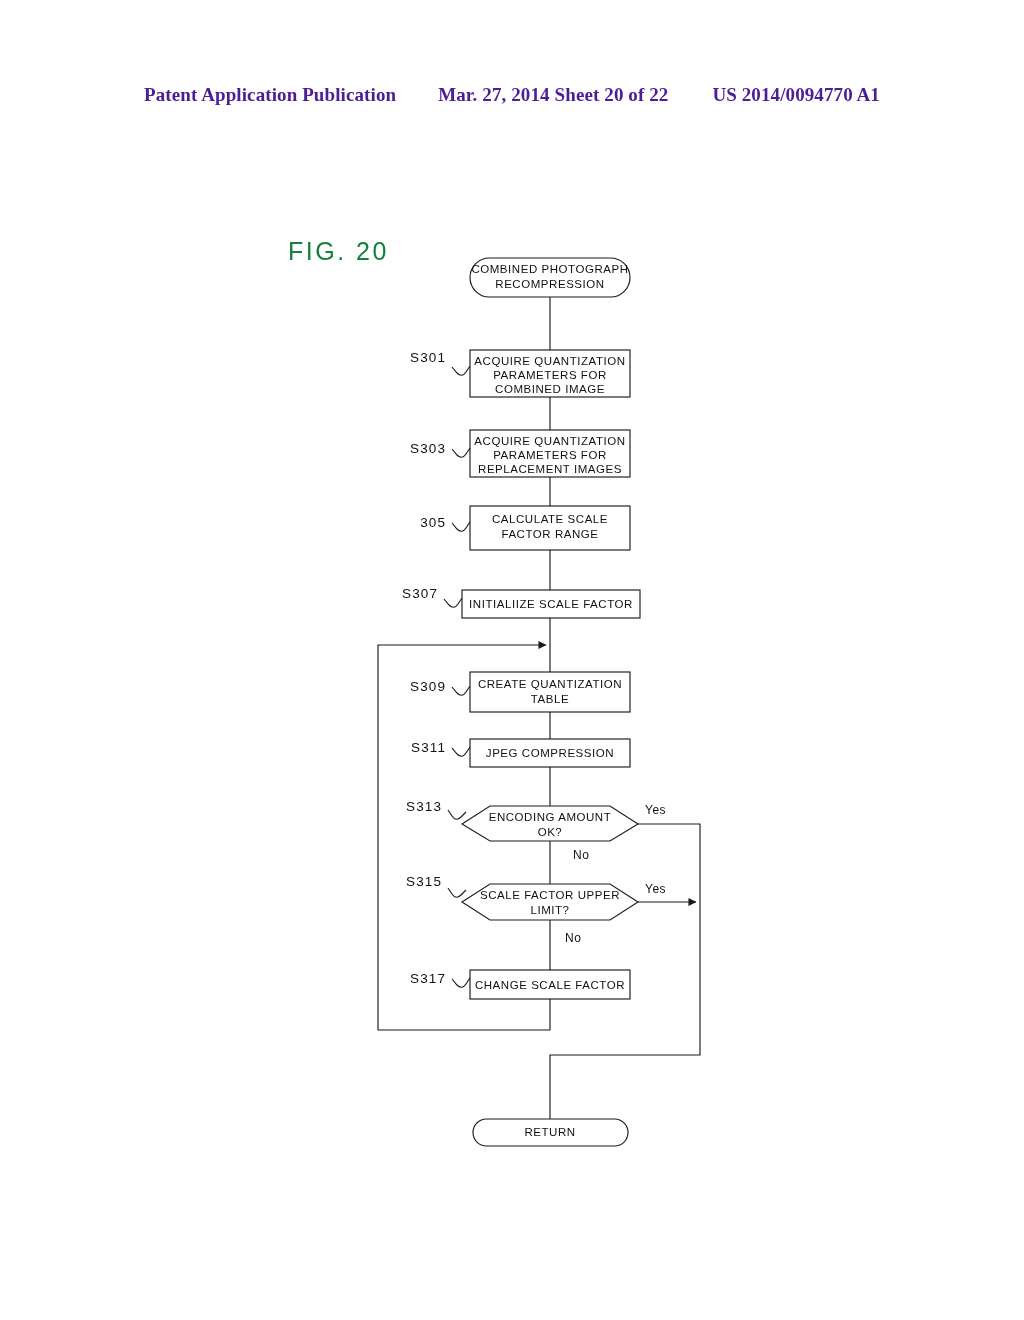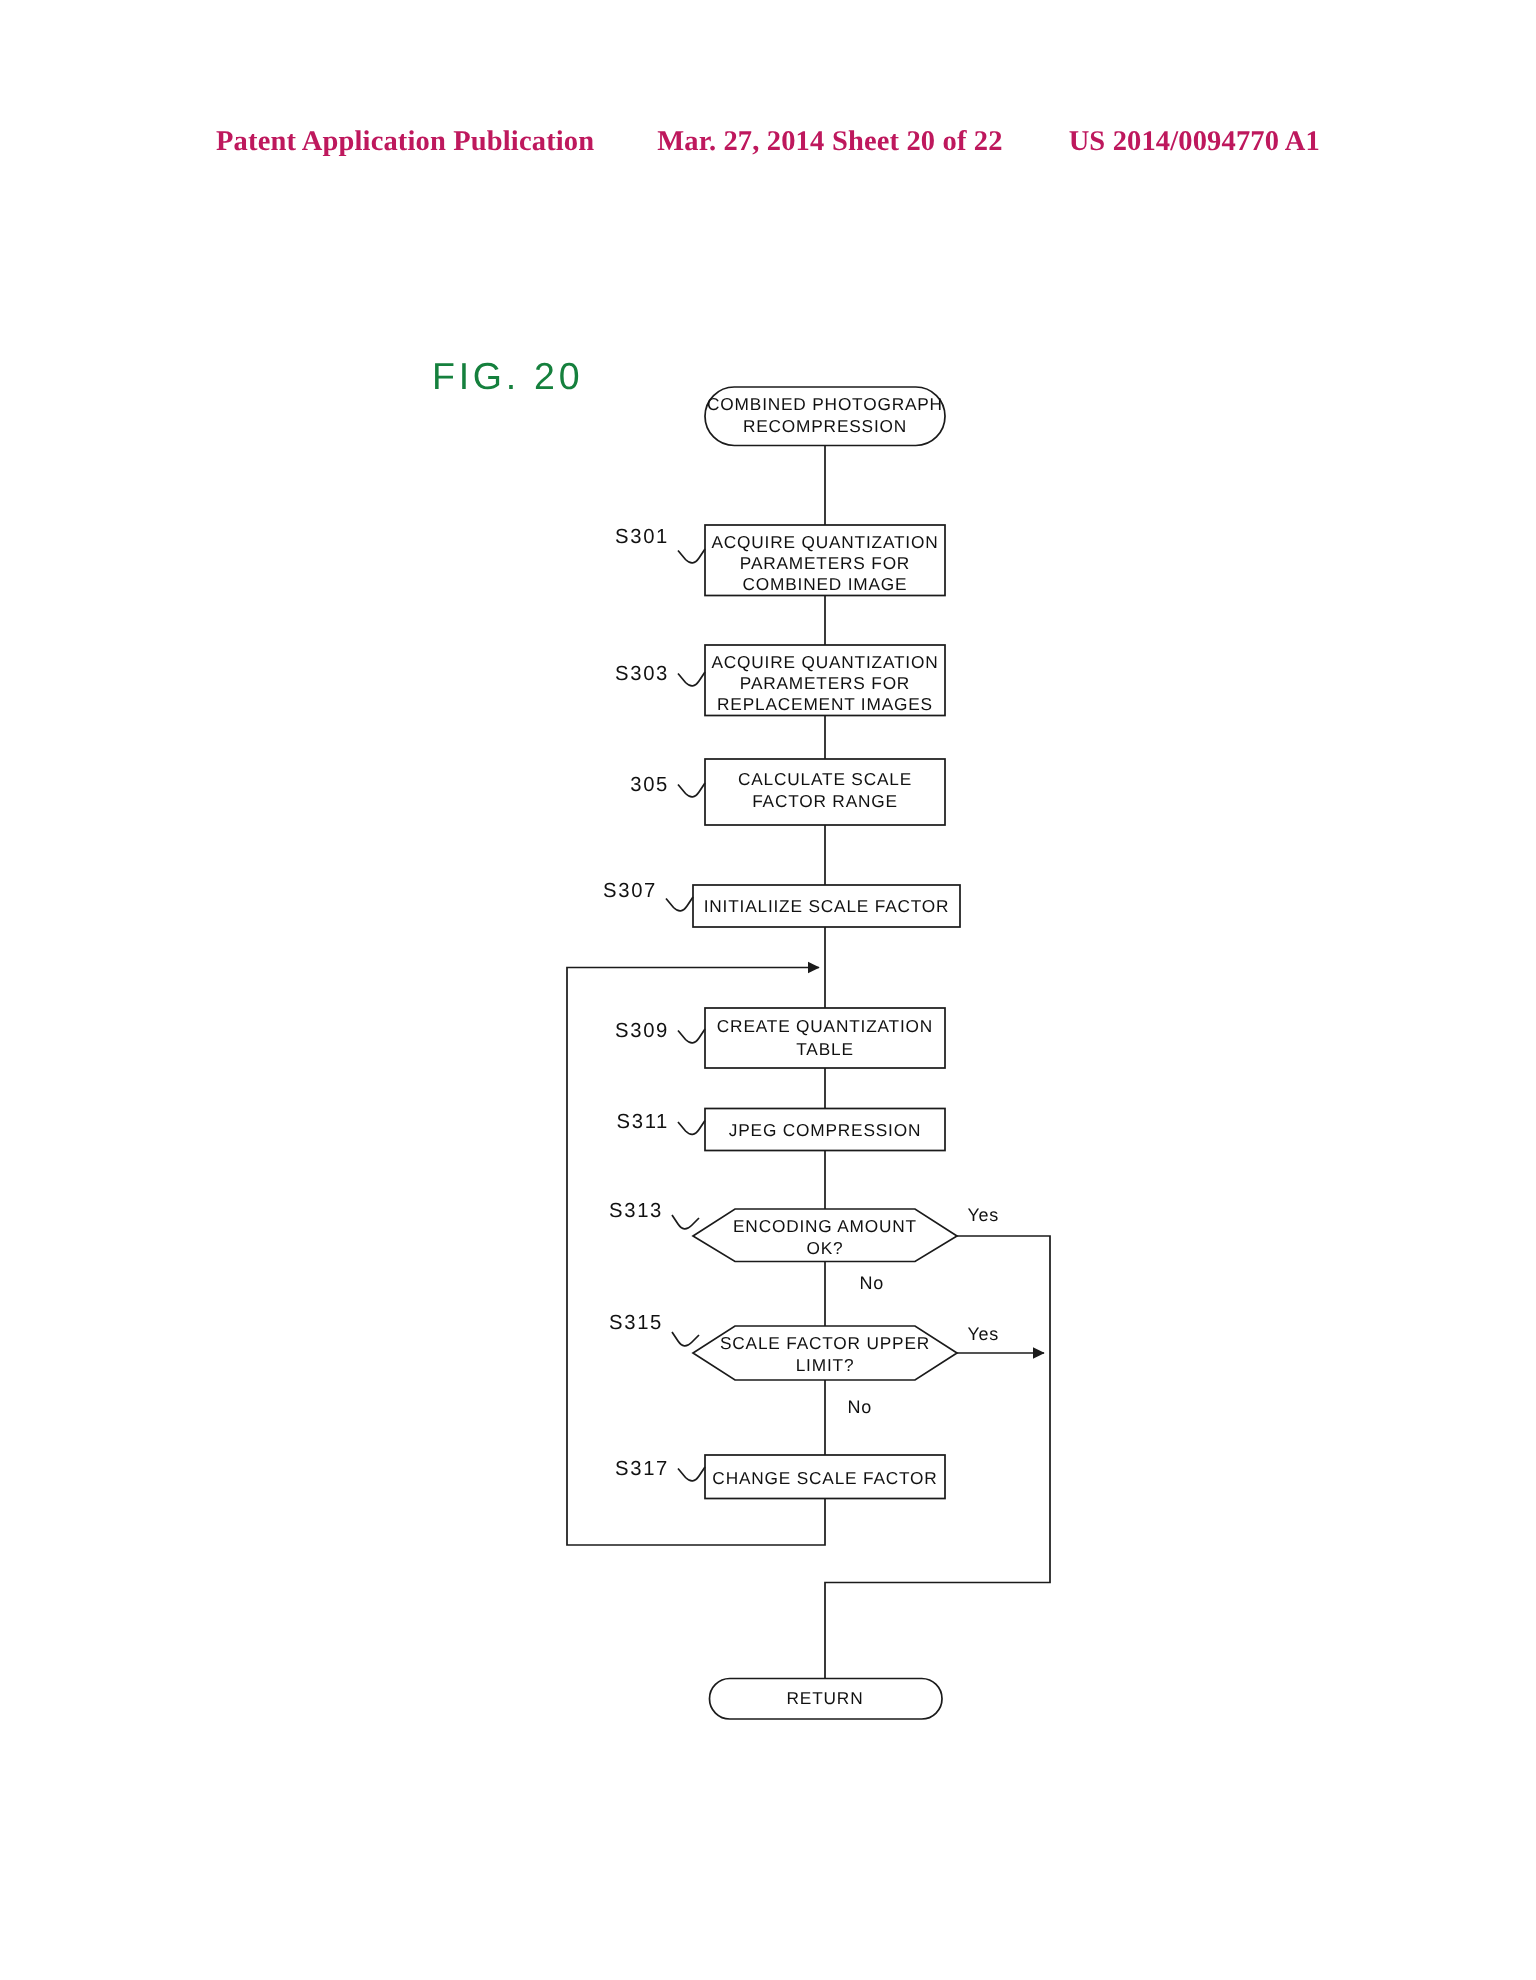--- a/index.html
+++ b/index.html
@@ -20,21 +20,21 @@
     position: absolute;
     top: 84px;
     left: 0;
     width: 1024px;
     display: flex;
     justify-content: center;
     align-items: baseline;
     font-family: "Liberation Serif", serif;
     font-weight: bold;
     font-size: 19px;
-    color: #be185d;
+    color: #4c1d95;
     letter-spacing: 0.1px;
     white-space: nowrap;
   }
   .page-header .hdr-pub      { margin-right: 42px; }
   .page-header .hdr-date     { margin-right: 5px; }
   .page-header .hdr-sheet    { margin-right: 44px; }
   .page-header .hdr-patno    { }
 
   
   .figure-wrap {

